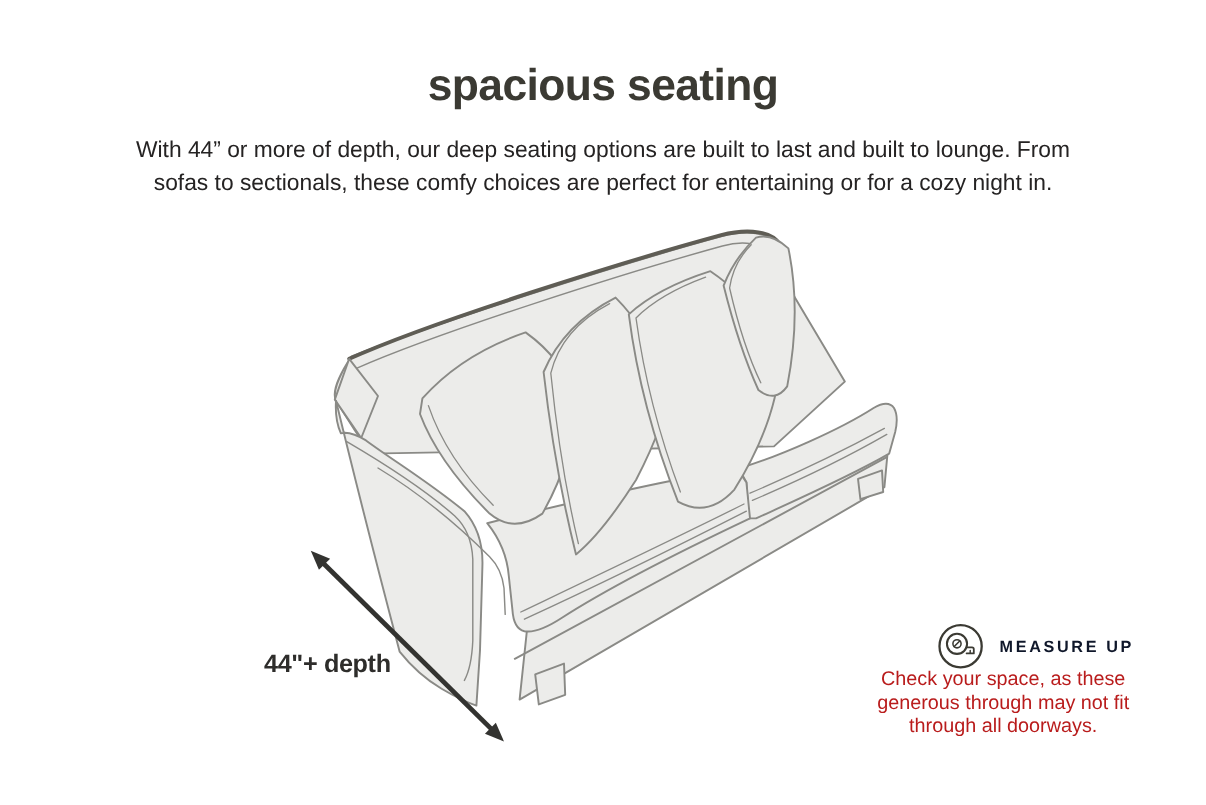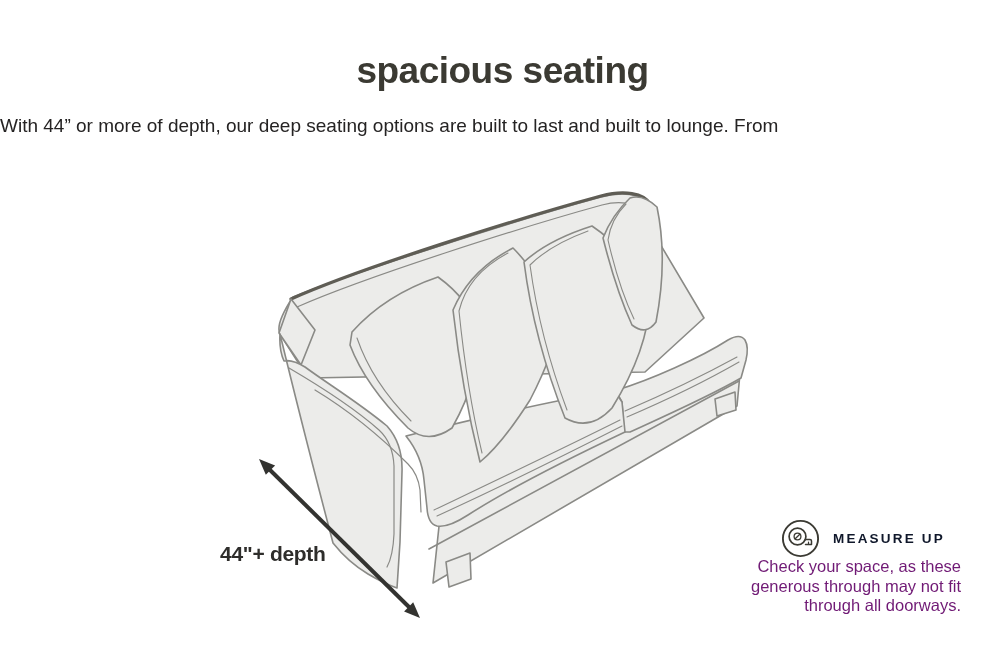--- a/index.html
+++ b/index.html
@@ -5,47 +5,48 @@
   html,body{margin:0;padding:0;background:#ffffff;}
   .canvas{
     position:relative;width:1005px;height:671px;background:#ffffff;overflow:hidden;
     font-family:"Liberation Sans", sans-serif;
   }
   .title{
     position:absolute;left:0;right:0;top:50px;text-align:center;
     font-size:37px;font-weight:bold;color:#3b3a33;letter-spacing:-0.5px;
   }
   .intro{
-    position:absolute;left:0;right:0;top:112px;
+    position:absolute;left:0;right:0;top:112px;text-align:center;
     font-size:19px;line-height:27px;color:#252323;
   }
   .sofa-svg{position:absolute;left:0;top:0;width:1005px;height:671px;}
   .depth-label{
     position:absolute;left:220px;top:542px;
     font-size:21px;font-weight:bold;color:#2e2d2b;letter-spacing:-0.3px;
   }
   .measure-icon{position:absolute;left:780px;top:518px;width:41px;height:41px;}
   .measure-label{
     position:absolute;left:833px;top:531px;
     font-size:13.5px;font-weight:bold;letter-spacing:2.2px;color:#0f172a;
   }
   .measure-caption{
-    position:absolute;right:44px;top:557px;width:250px;text-align:right;
-    font-size:16.5px;line-height:19.5px;color:#701a75;
+    position:absolute;right:44px;top:557px;width:250px;text-align:center;
+    font-size:16.5px;line-height:19.5px;color:#b91c1c;
   }
 </style>
 </head>
 <body>
 
 <div class="canvas">
 
   <div class="title">spacious seating</div>
 
   <div class="intro">
     <span>With 44” or more of depth, our deep seating options are built to last and built to lounge. From</span><br>
+    <span>sofas to sectionals, these comfy choices are perfect for entertaining or for a cozy night in.</span>
   </div>
 
   <svg class="sofa-svg" viewBox="0 0 1005 671" xmlns="http://www.w3.org/2000/svg">
     <g fill="#ececea" stroke="#8a8a86" stroke-width="1.6" stroke-linejoin="round" stroke-linecap="round">
 
       <path d="M 293,297
            C 360,270 520,219 601,197
            C 622,191 641,194 648,203
            C 653,210 653,219 650,227
            L 704,318

